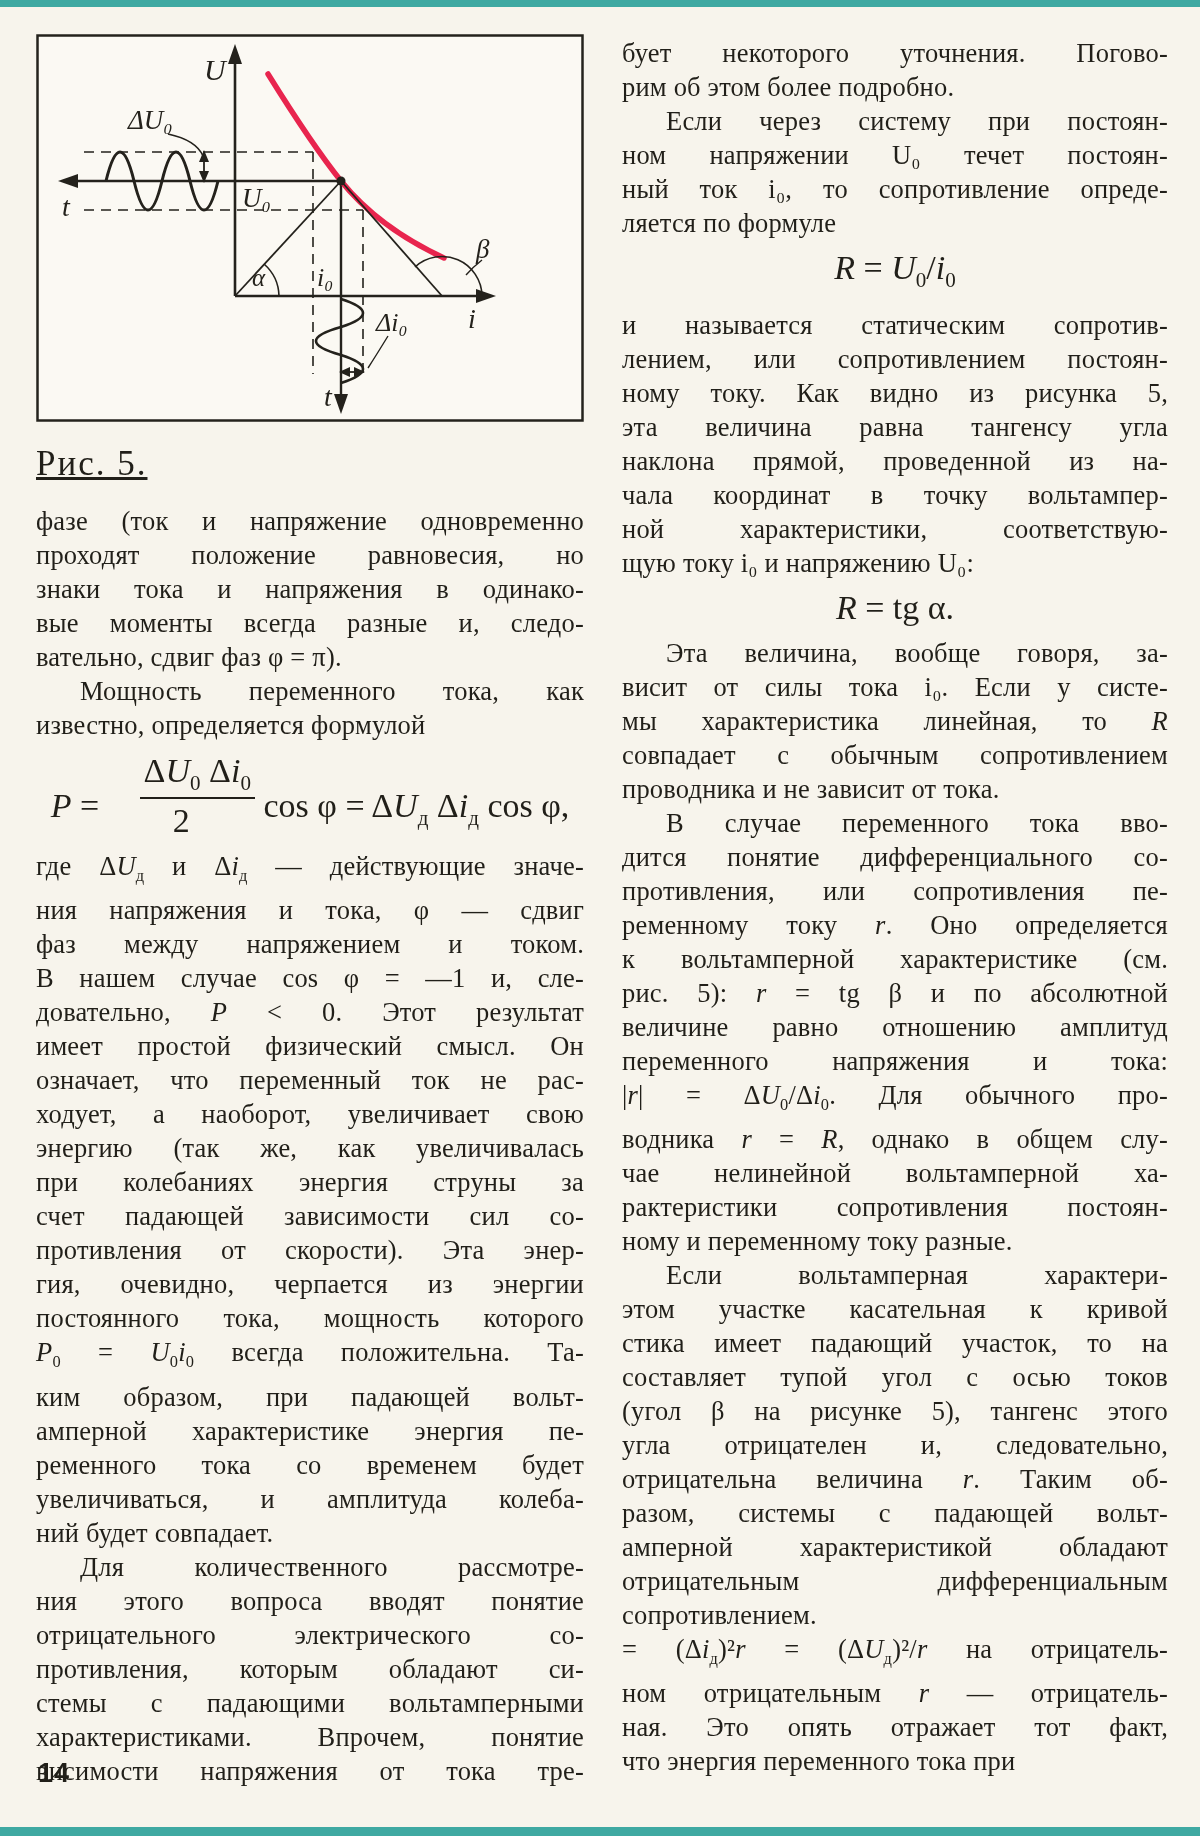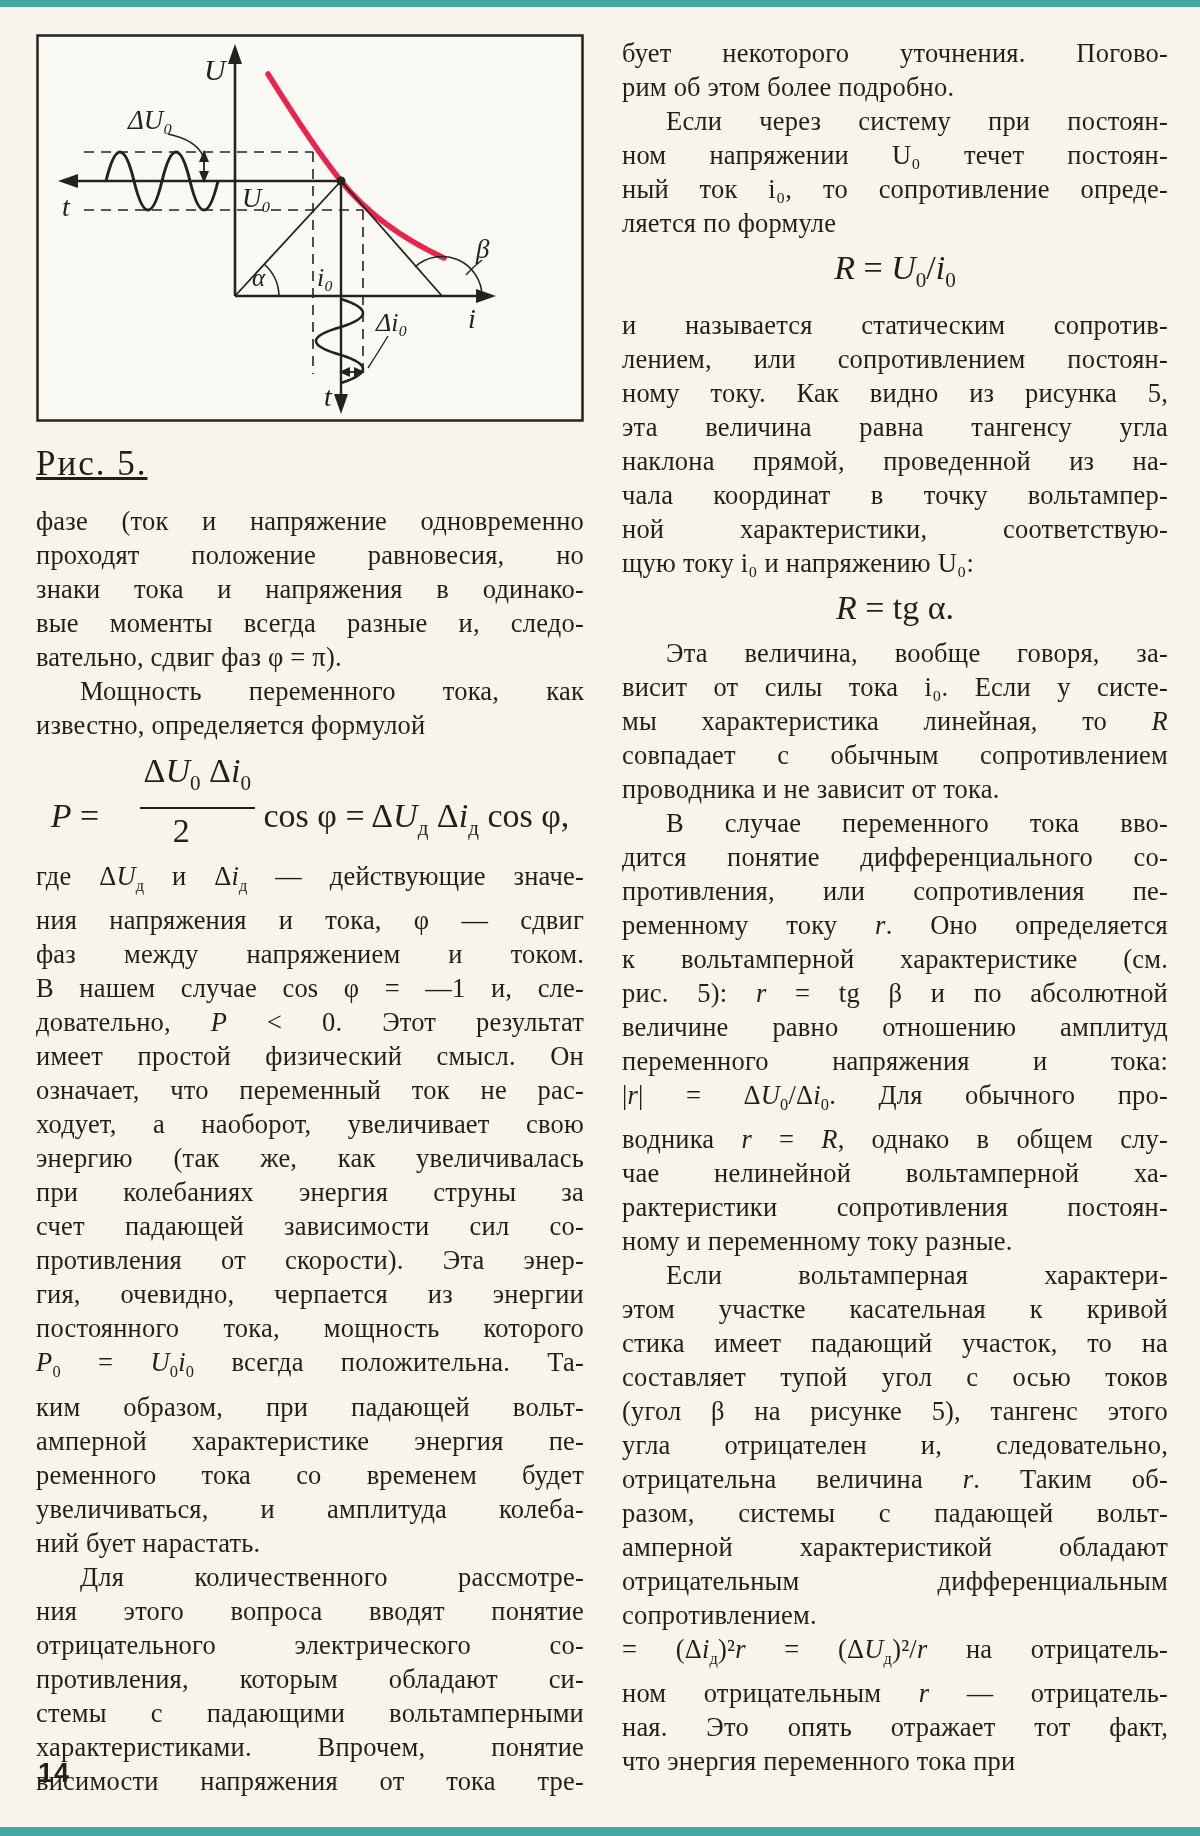--- a/index.html
+++ b/index.html
@@ -20,21 +20,21 @@
   .tline{
     font-size:26.5px;line-height:34px;letter-spacing:0.2px;
     text-align:justify;text-align-last:justify;
   }
   .tline.end{text-align-last:left;}
   .tline.ind{text-indent:44px;}
   .formula{text-align:center;font-size:34px;line-height:38px;margin:9px 0;}
   .it{font-style:italic;}
   sub{font-size:0.62em;}
   .frac{display:inline-block;text-align:center;vertical-align:-15px;line-height:1.15;}
-  .frac .num{display:block;border-bottom:2px solid #211f19;padding:0 4px 12px;margin-left:32px;}
+  .frac .num{display:block;border-bottom:2px solid #211f19;padding:0 4px 2px;margin-left:32px;}
   .frac .den{display:block;padding-top:2px;}
   .pagenum{
     position:absolute;left:38px;top:1748px;
     font-family:"Liberation Sans",sans-serif;font-weight:bold;
     font-size:27px;letter-spacing:1px;margin-top:10px;
   }
   svg text{font-family:"Liberation Serif",serif;}
 </style>
 </head>
 <body>
@@ -118,21 +118,21 @@
       <div class="tline">при колебаниях энергия струны за</div>
       <div class="tline">счет падающей зависимости сил со-</div>
       <div class="tline">противления от скорости). Эта энер-</div>
       <div class="tline">гия, очевидно, черпается из энергии</div>
       <div class="tline">постоянного тока, мощность которого</div>
       <div class="tline"><span class="it">P</span><sub>0</sub><span> = </span><span class="it">U</span><sub>0</sub><span class="it">i</span><sub>0</sub><span> всегда положительна. Та-</span></div>
       <div class="tline">ким образом, при падающей вольт-</div>
       <div class="tline">амперной характеристике энергия пе-</div>
       <div class="tline">ременного тока со временем будет</div>
       <div class="tline">увеличиваться, и амплитуда колеба-</div>
-      <div class="tline end">ний бует нарастать.</div>
+      <div class="tline end">ний будет совпадает.</div>
       <div class="tline ind">Для количественного рассмотре-</div>
       <div class="tline">ния этого вопроса вводят понятие</div>
       <div class="tline">отрицательного электрического со-</div>
       <div class="tline">противления, которым обладают си-</div>
       <div class="tline">стемы с падающими вольтамперными</div>
       <div class="tline">характеристиками. Впрочем, понятие</div>
       <div class="tline">висимости напряжения от тока тре-</div>
     </div>
 </div>
 

